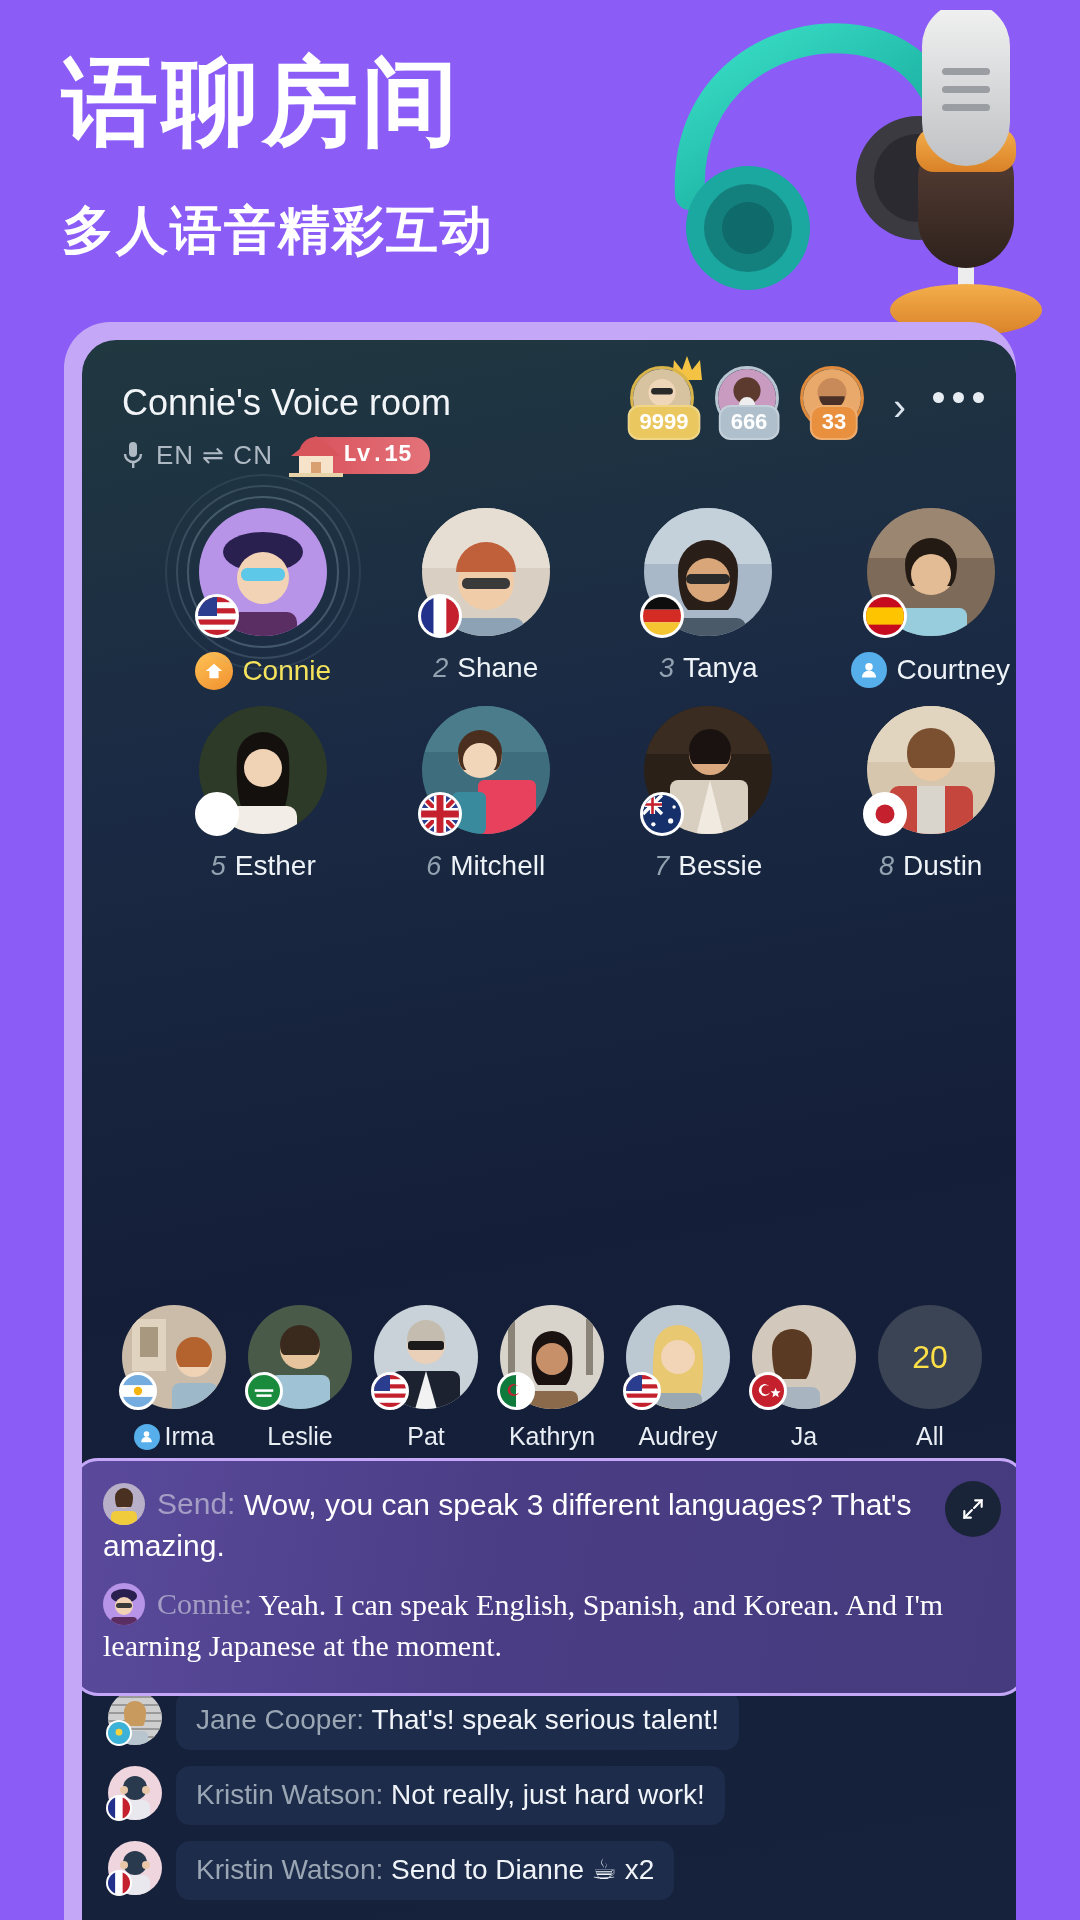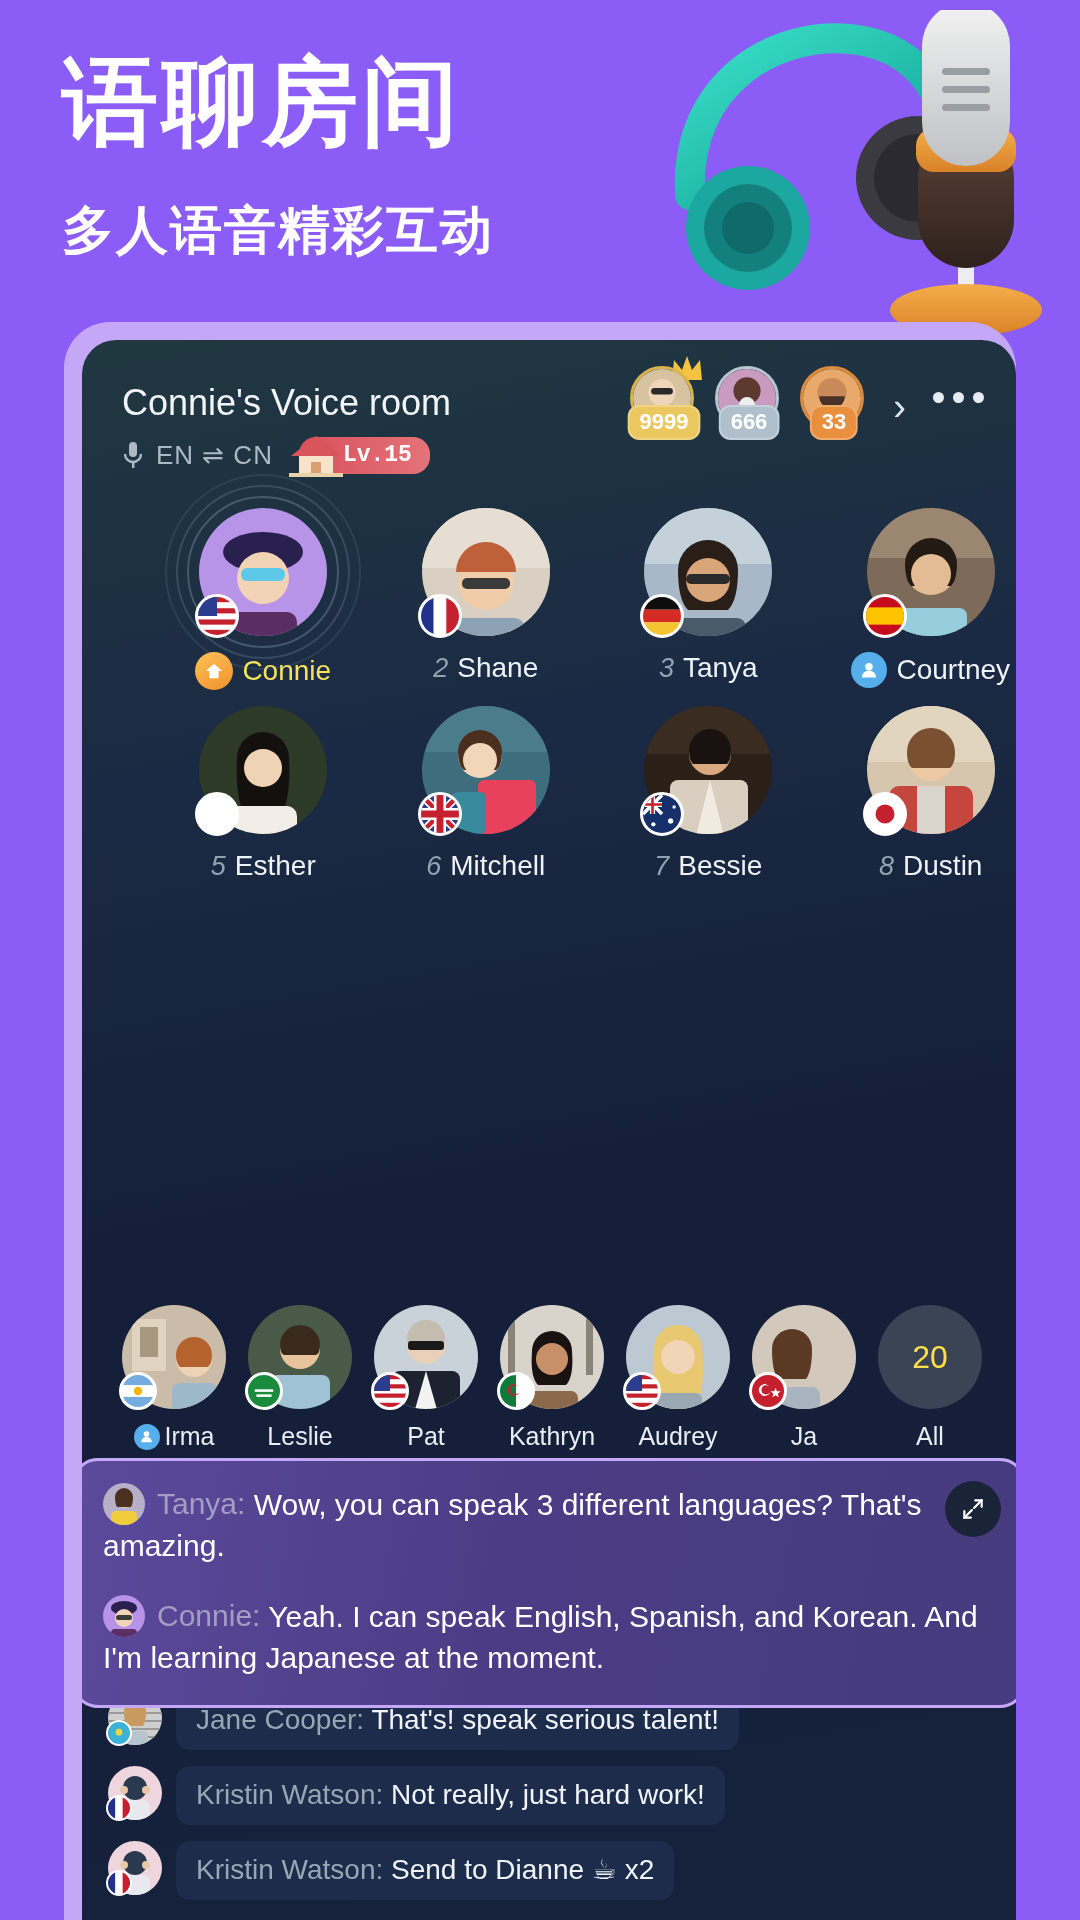--- a/index.html
+++ b/index.html
@@ -801,26 +801,26 @@
     <div class="hl-line">
       <span class="hl-head" style="display:inline-flex;vertical-align:-10px;">
         <span class="hl-av">
           <svg viewBox="0 0 42 42" class="clip">
                 <rect width="42" height="42" fill="#B8B0C8"></rect>
                 <circle cx="21" cy="16" r="9" fill="#EACBAE"></circle>
                 <path d="M12 14 a9 9 0 0 1 18 0 q0 7 -2 10 h-14 q-2 -3 -2 -10z" fill="#4A3020"></path>
                 <rect x="8" y="28" width="26" height="14" rx="5" fill="#F0CC3C"></rect>
               </svg>
         </span>
-        <span class="hl-name">Tanya:</span>
+        <span class="hl-name">Send:</span>
       </span>
       <span>Wow, you can speak 3 different languages? That's amazing.</span>
     </div>
 
-    <div class="hl-line" style="margin-top:28px;">
+    <div class="hl-line" style="margin-top:16px;font-family:Liberation Serif, serif;">
       <span class="hl-head" style="display:inline-flex;vertical-align:-10px;">
         <span class="hl-av">
           <svg viewBox="0 0 42 42" class="clip">
                 <rect width="42" height="42" fill="#B794E8"></rect>
                 <ellipse cx="21" cy="13" rx="13" ry="7" fill="#2A2050"></ellipse>
                 <circle cx="21" cy="23" r="9" fill="#F3D3B5"></circle>
                 <rect x="13" y="20" width="16" height="5" rx="2.5" fill="#3A3A3A"></rect>
                 <rect x="8" y="34" width="26" height="10" rx="4" fill="#5B2E63"></rect>
               </svg>
         </span>

